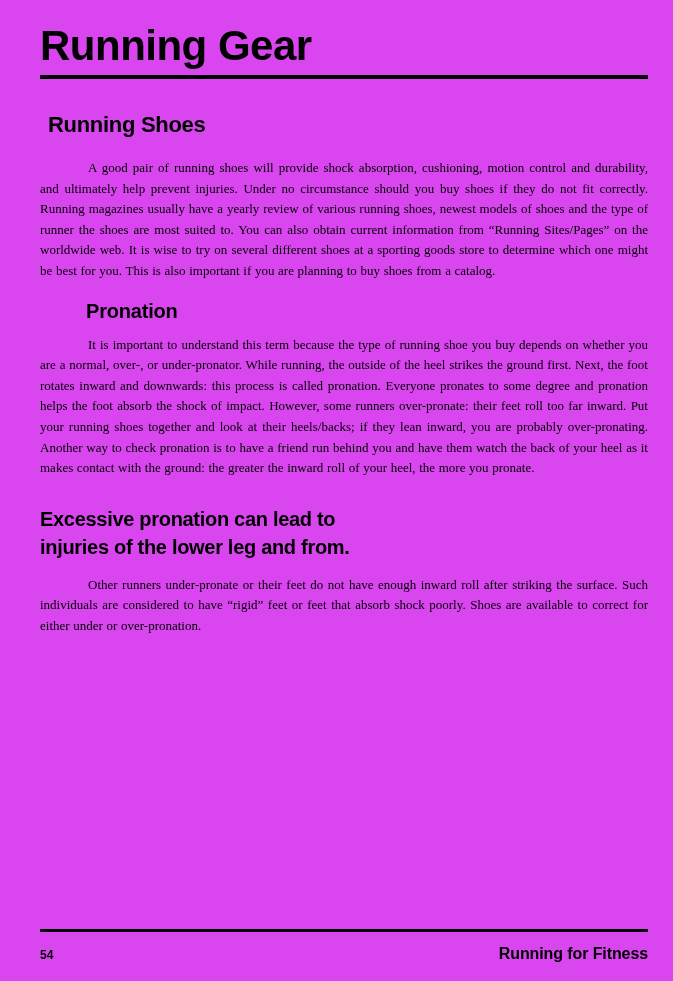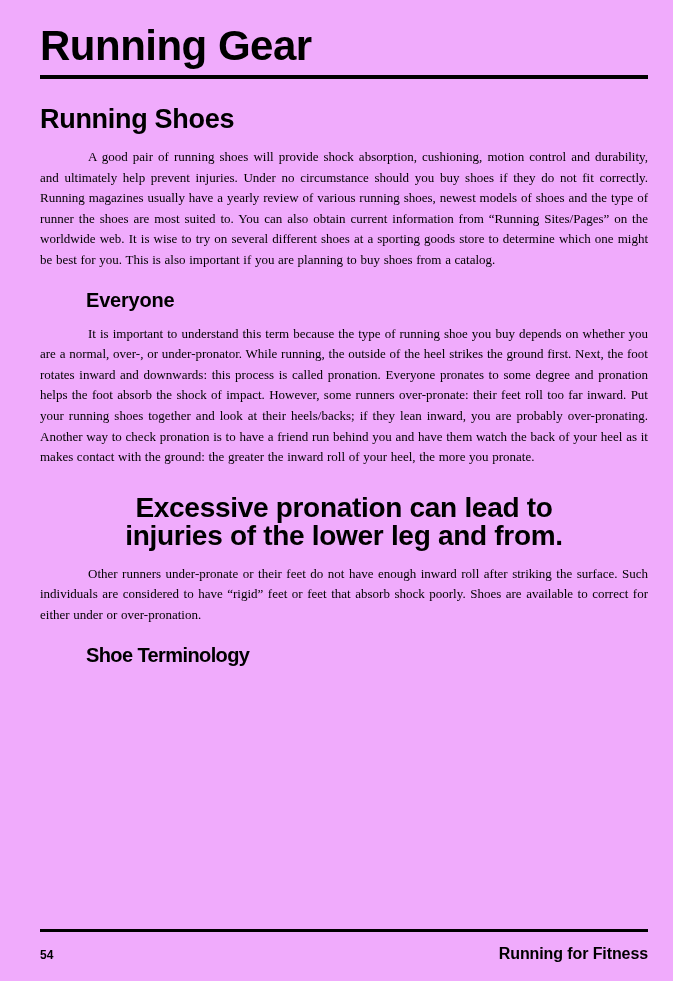--- a/index.html
+++ b/index.html
@@ -4,21 +4,21 @@
 <style>
   html, body {
     margin: 0;
     padding: 0;
     background: #ffffff;
   }
   .page {
     position: relative;
     width: 673px;
     height: 981px;
-    background: #f0abfc;
+    background: #d946ef;
     overflow: hidden;
     box-sizing: border-box;
   }
   .content {
     position: absolute;
     left: 40px;
     top: 0;
     width: 608px;
   }
 
@@ -37,24 +37,24 @@
     height: 4px;
     background: #000000;
     margin-top: 7px;
     width: 608px;
   }
 
   
   .section-heading {
     font-family: "Liberation Sans", sans-serif;
     font-weight: bold;
-    font-size: 27px;
+    font-size: 22px;
     color: #000000;
     letter-spacing: -0.3px;
-    margin: 0;
+    margin: 8px;
     padding-top: 25px;
   }
 
   
   .sub-heading {
     font-family: "Liberation Sans", sans-serif;
     font-weight: bold;
     font-size: 20px;
     color: #000000;
     letter-spacing: -0.2px;
@@ -75,24 +75,23 @@
     margin: 0;
     padding-top: 12px;
     text-indent: 48px;
     word-spacing: 0.4px;
   }
 
   
   .pull-quote {
     font-family: "Liberation Sans", sans-serif;
     font-weight: bold;
-    font-size: 28px;
+    font-size: 20px;
     line-height: 28px;
     color: #000000;
-    text-align: center;
     margin: 0;
     padding-top: 26px;
     padding-bottom: 2px;
     letter-spacing: -0.3px;
   }
   .pull-quote .ql {
     display: block;
   }
 
   
@@ -136,32 +135,31 @@
   <div class="content">
 
     <h1 class="chapter-title">Running Gear</h1>
 
     <div class="title-rule"></div>
 
     <h2 class="section-heading">Running Shoes</h2>
 
     <p class="body-text">A good pair of running shoes will provide shock absorption, cushioning, motion control and durability, and ultimately help prevent injuries. Under no circumstance should you buy shoes if they do not fit correctly. Running magazines usually have a yearly review of various running shoes, newest models of shoes and the type of runner the shoes are most suited to. You can also obtain current information from “Running Sites/Pages” on the worldwide web. It is wise to try on several different shoes at a sporting goods store to determine which one might be best for you. This is also important if you are planning to buy shoes from a catalog.</p>
 
-    <h3 class="sub-heading">Everyone</h3>
+    <h3 class="sub-heading">Pronation</h3>
 
     <p class="body-text">It is important to understand this term because the type of running shoe you buy depends on whether you are a normal, over-, or under-pronator. While running, the outside of the heel strikes the ground first. Next, the foot rotates inward and downwards: this process is called pronation. Everyone pronates to some degree and pronation helps the foot absorb the shock of impact. However, some runners over-pronate: their feet roll too far inward. Put your running shoes together and look at their heels/backs; if they lean inward, you are probably over-pronating. Another way to check pronation is to have a friend run behind you and have them watch the back of your heel as it makes contact with the ground: the greater the inward roll of your heel, the more you pronate.</p>
 
     <div class="pull-quote">
       <span class="ql">Excessive pronation can lead to</span>
       <span class="ql">injuries of the lower leg and from.</span>
     </div>
 
     <p class="body-text">Other runners under-pronate or their feet do not have enough inward roll after striking the surface. Such individuals are considered to have “rigid” feet or feet that absorb shock poorly. Shoes are available to correct for either under or over-pronation.</p>
 
-    <h3 class="sub-heading tight">Shoe Terminology</h3>
 
 
   </div>
 
   <div class="footer">
     <div class="footer-rule"></div>
     <div class="footer-row">
       <span class="page-number">54</span>
       <span class="book-title">Running for Fitness</span>
     </div>

